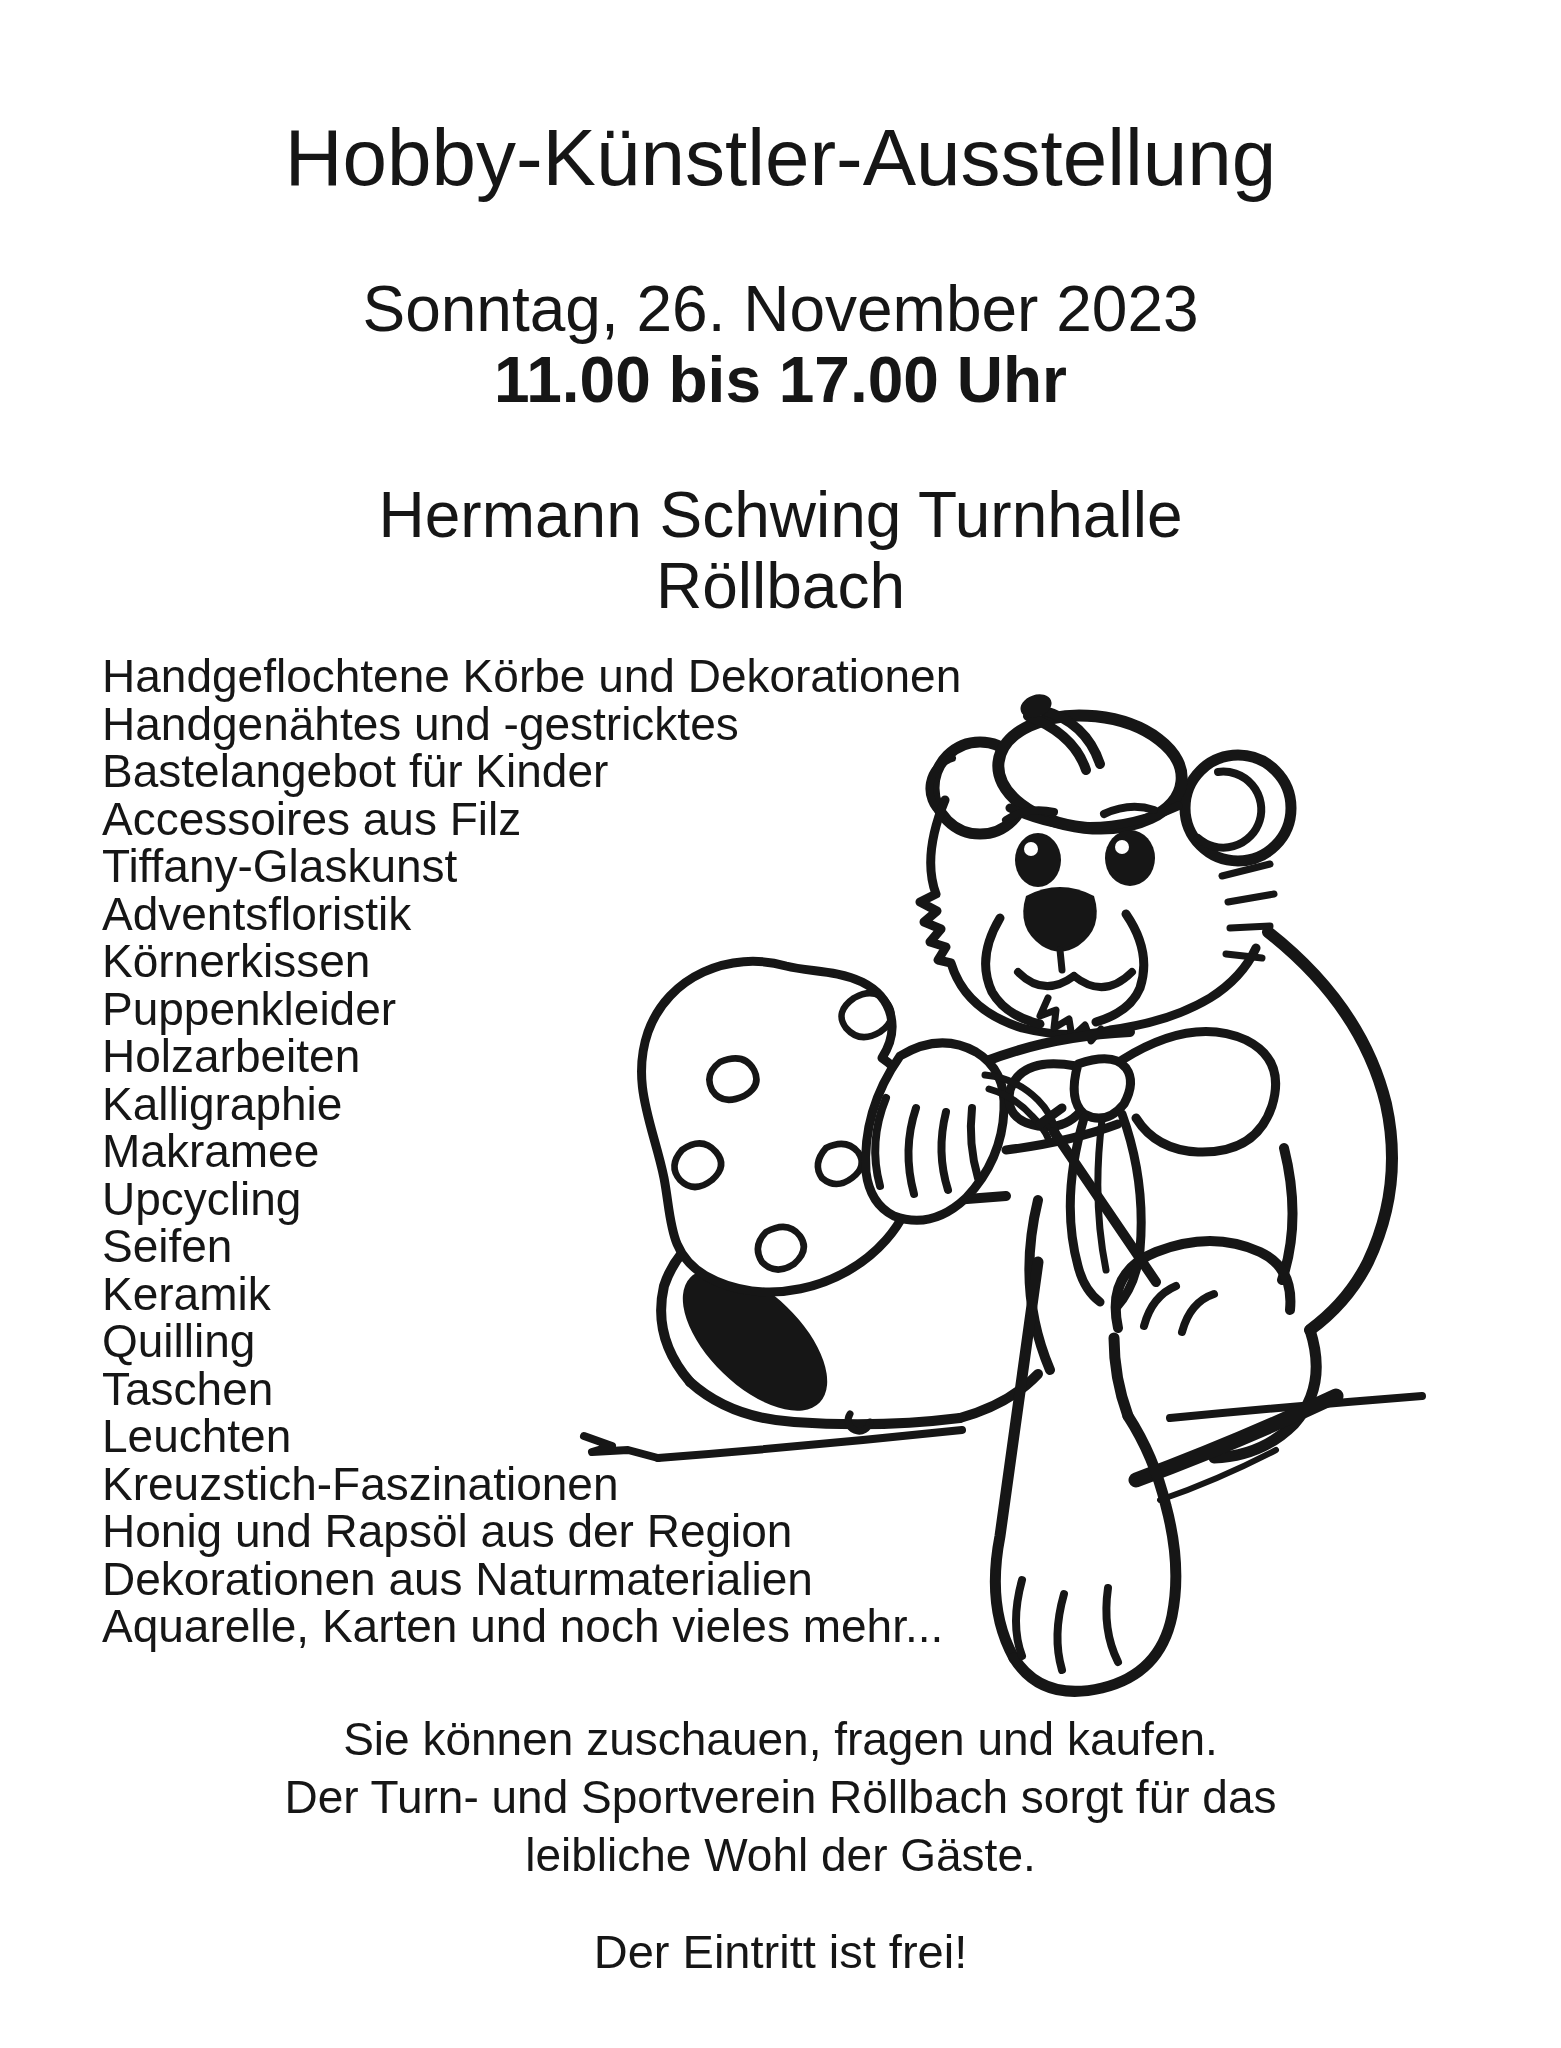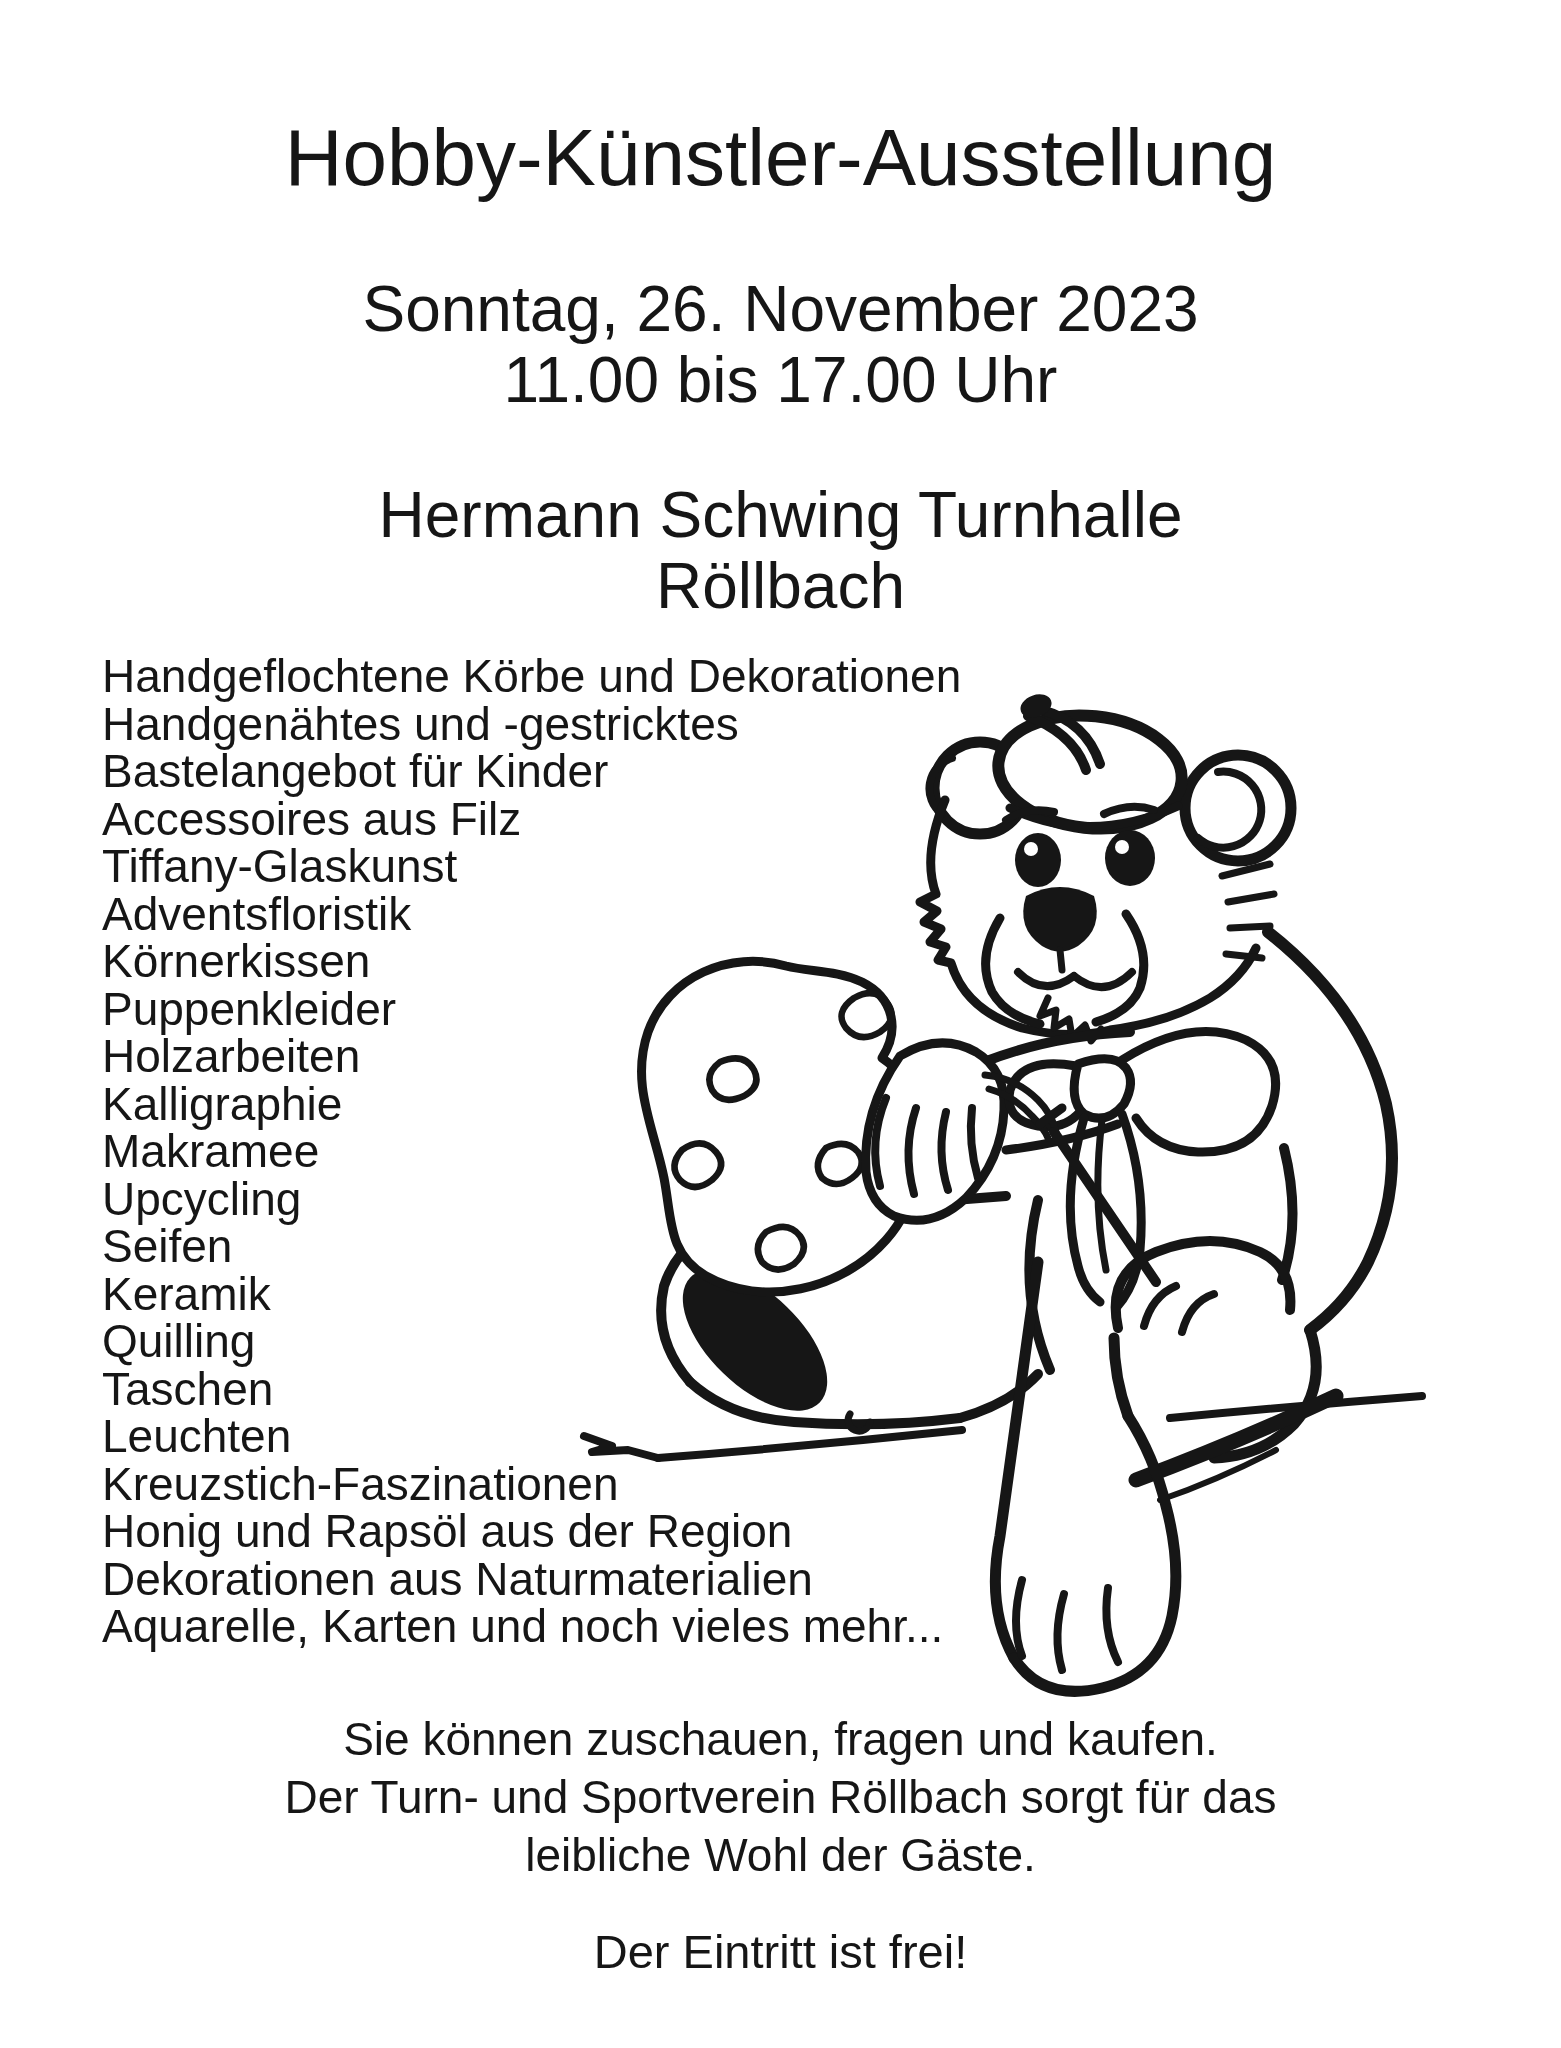--- a/index.html
+++ b/index.html
@@ -5,21 +5,21 @@
   html,body { margin:0; padding:0; background:#888; }
   .page {
     position:relative; width:1561px; height:2048px; margin:0 auto;
     background:#ffffff; color:#161616;
     font-family:"Liberation Sans", sans-serif; overflow:hidden;
   }
   .center-text { position:absolute; left:0; width:100%; text-align:center; white-space:nowrap; }
   .title      { top:112px;  font-size:80px; font-weight:400; margin:0; }
   .heading    { font-size:64px; }
   .date-line1 { top:272px; }
-  .date-line2 { top:343px; }
+  .date-line2 { top:343px;font-weight:bold; }
   .venue-line1{ top:478px; }
   .venue-line2{ top:549px; }
   .offer-list { position:absolute; left:102px; top:653px; font-size:46px; line-height:47.5px; }
   .offer-item { white-space:nowrap; }
   .bear-illustration { position:absolute; left:570px; top:680px; width:870px; height:1040px; }
   .closing-line1 { top:1712px; font-size:46px; }
   .closing-line2 { top:1770px; font-size:46px; }
   .closing-line3 { top:1828px; font-size:46px; }
   .entry-note    { top:1924px; font-size:47px; font-weight:400; }
   svg .ln   { fill:none; stroke:#161616; stroke-linecap:round; stroke-linejoin:round; }

